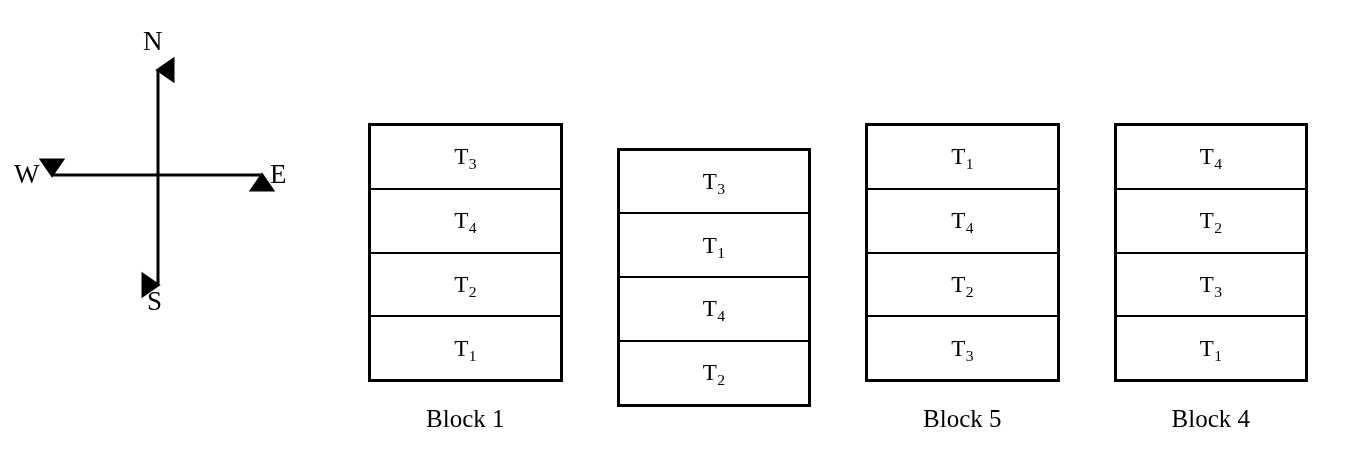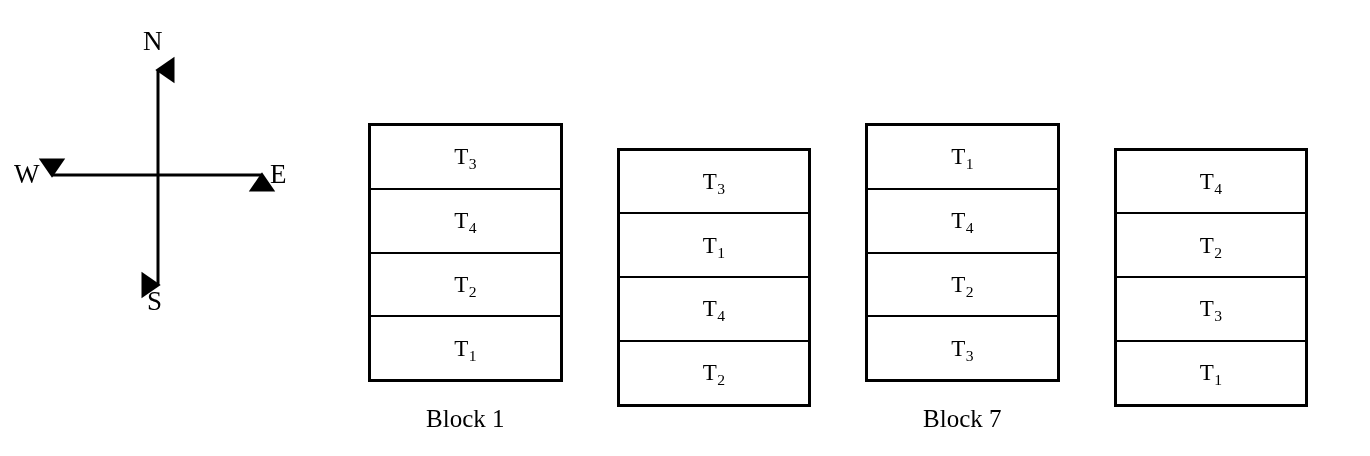--- a/index.html
+++ b/index.html
@@ -161,33 +161,34 @@
       <div class="cell">
         <span class="tsym"><span>T</span><sub>4</sub></span>
       </div>
       <div class="cell">
         <span class="tsym"><span>T</span><sub>2</sub></span>
       </div>
       <div class="cell">
         <span class="tsym"><span>T</span><sub>3</sub></span>
       </div>
     </div>
-    <div class="block-caption">Block 7</div>
+    <div class="block-caption">Block 5</div>
   </div>
 
   <div class="block">
     <div class="block-table">
       <div class="cell">
         <span class="tsym"><span>T</span><sub>4</sub></span>
       </div>
       <div class="cell">
         <span class="tsym"><span>T</span><sub>2</sub></span>
       </div>
       <div class="cell">
         <span class="tsym"><span>T</span><sub>3</sub></span>
       </div>
       <div class="cell">
         <span class="tsym"><span>T</span><sub>1</sub></span>
       </div>
     </div>
+    <div class="block-caption">Block 4</div>
   </div>
 
 </div>
 
 </body></html>

